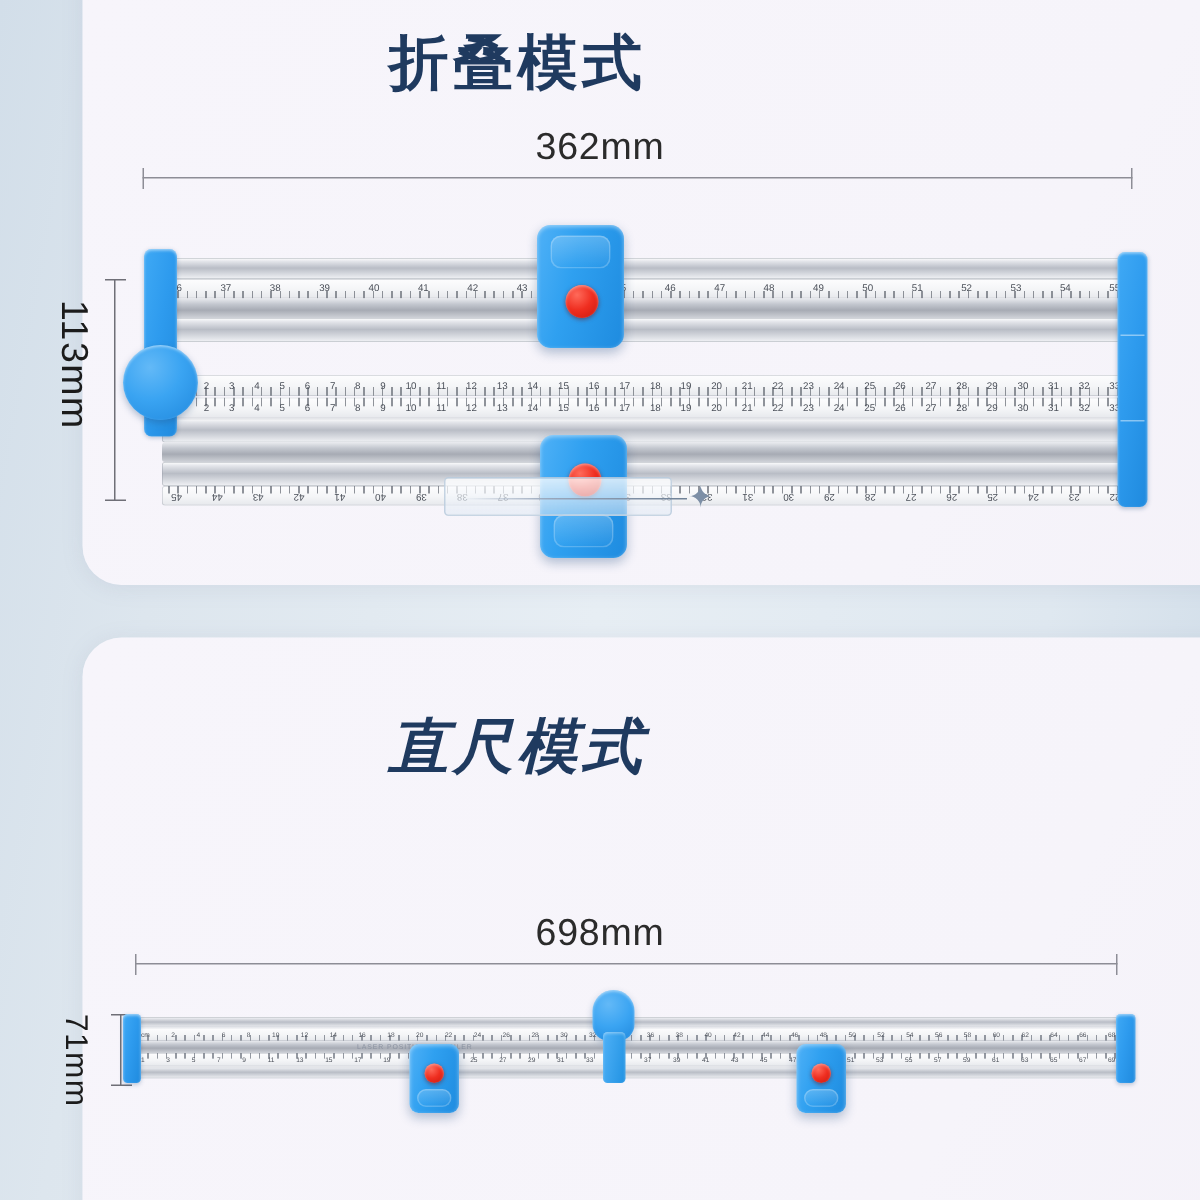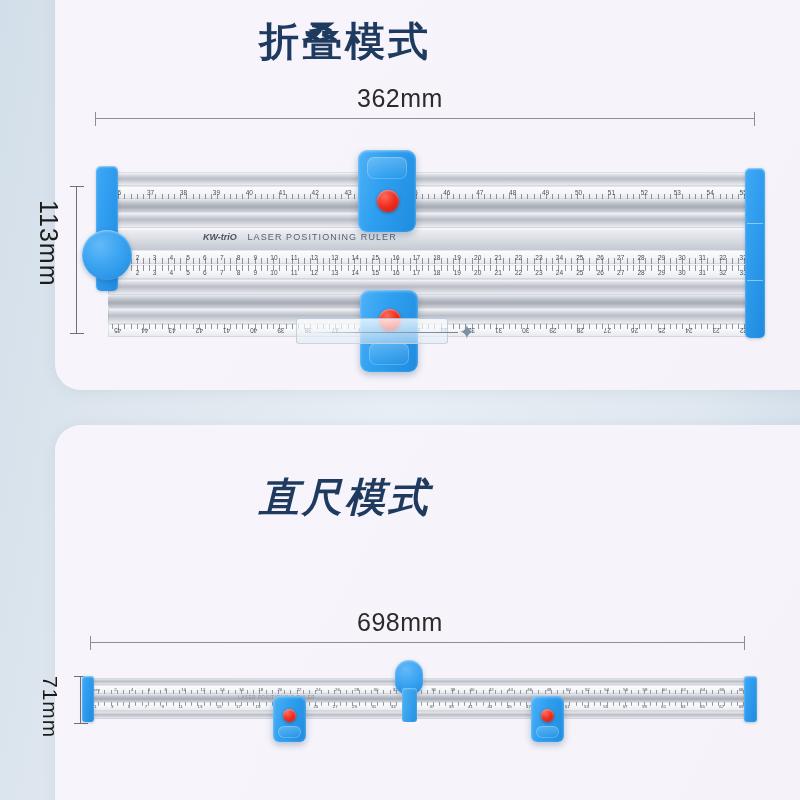--- a/index.html
+++ b/index.html
@@ -258,26 +258,20 @@
         <span>52</span>
         <span>53</span>
         <span>54</span>
         <span>55</span>
       </div>
   </div>
 
   <div class="rail metal-dark" id="f-r2"></div>
   <div class="rail metal" id="f-r3"></div>
 
-  <div id="f-brand">
-    <div class="brandtext">
-      <span class="brandname">KW-triO</span>
-      &nbsp;&nbsp;<span>LASER POSITIONING RULER</span>
-    </div>
-  </div>
 
   <div class="rail scale" id="f-s2">
     <div class="ticks bot"></div>
     <div class="nums" id="nums-f-mid1">
         <span>cm</span>
         <span>2</span>
         <span>3</span>
         <span>4</span>
         <span>5</span>
         <span>6</span>

